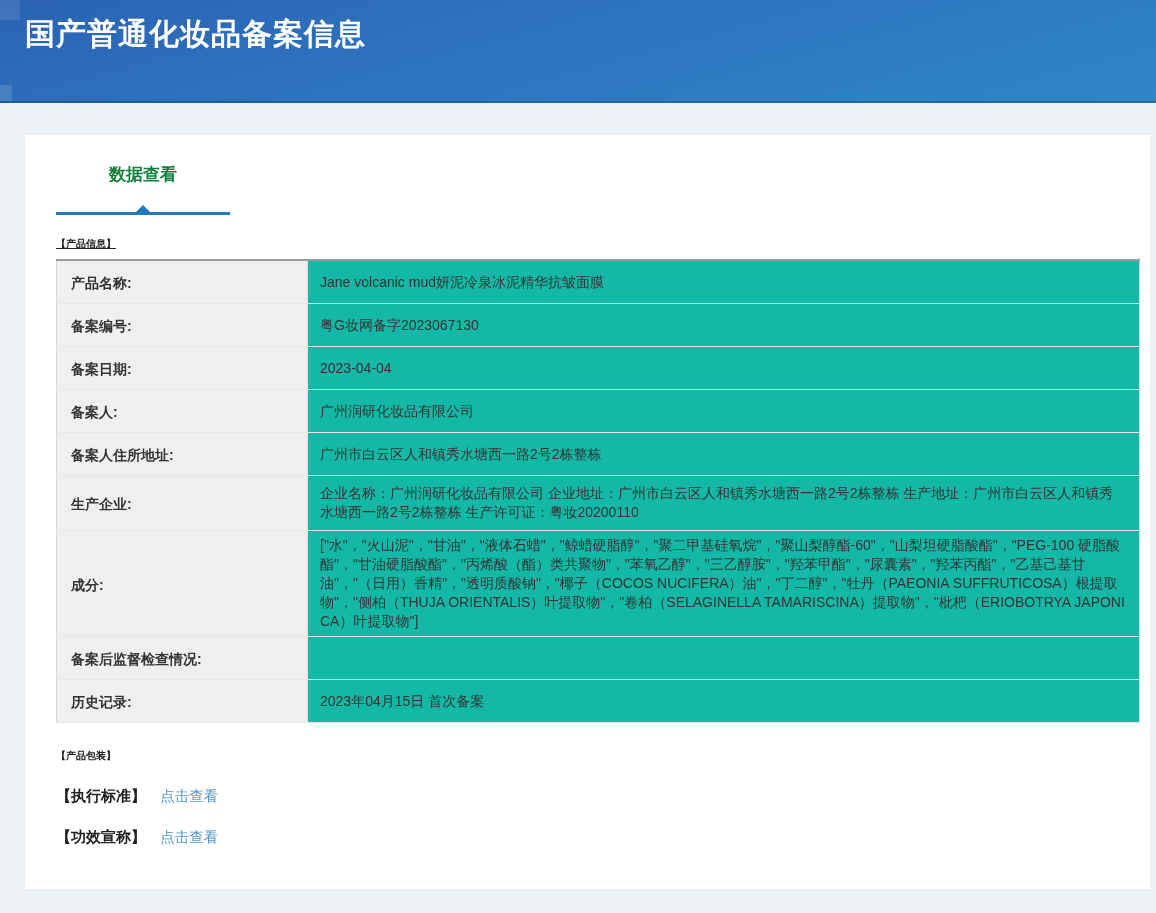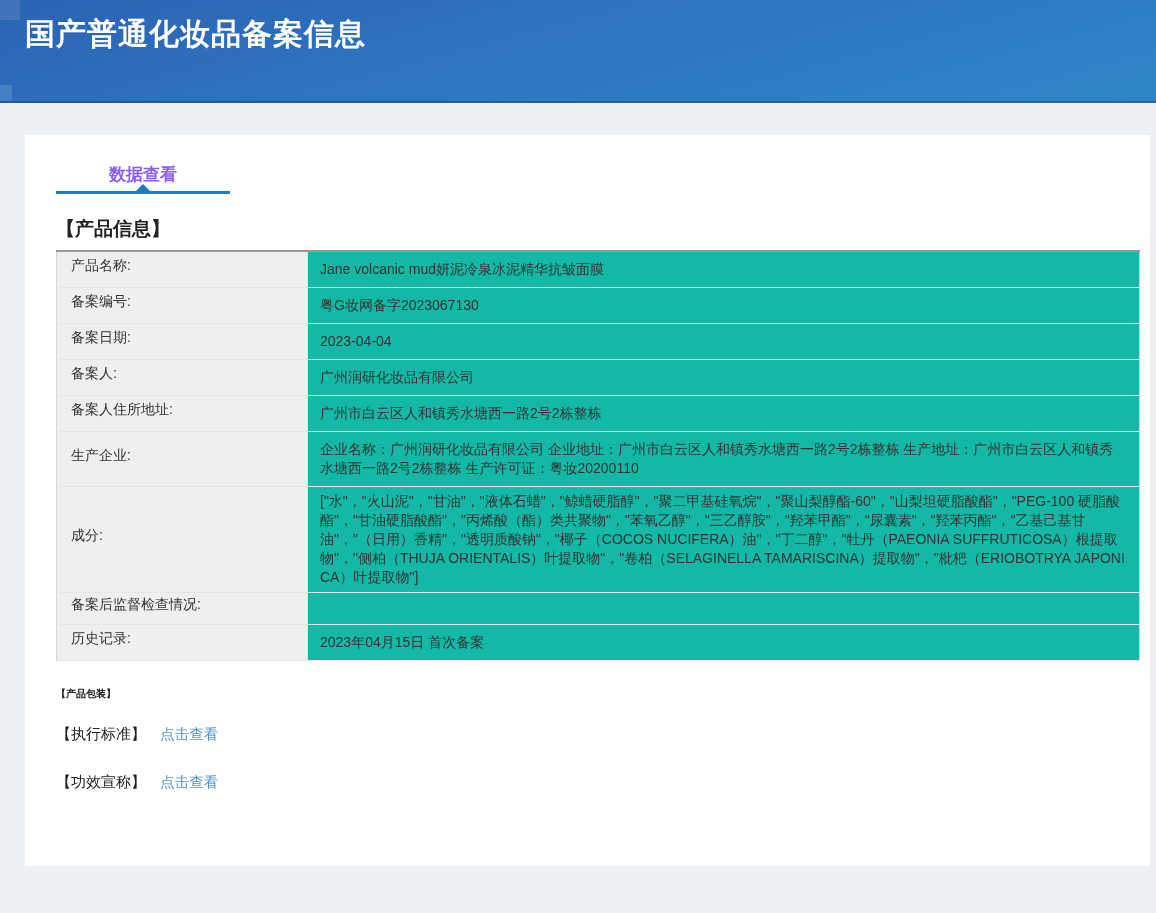--- a/index.html
+++ b/index.html
@@ -27,60 +27,61 @@
   .main-card {
     margin:32px 6px 0 25px;
     min-height:731px;
     background:#ffffff;
     padding:28px 10px 42px 31px;
   }
   
   .tabbar { margin-bottom:22px; }
   .tab {
     display:inline-block; width:174px; text-align:center;
-    font-size:17px; font-weight:bold; color:#8b5cf6;
-    padding-bottom:5px; position:relative;
+    font-size:17px; font-weight:bold; color:#15803d;
+    padding-bottom:26px; position:relative;
     border-bottom:3px solid #2478bd; cursor:pointer;
   }
   .tab .tri {
     position:absolute; bottom:0; left:50%; margin-left:-7px;
     width:0; height:0;
     border-left:7px solid transparent; border-right:7px solid transparent;
     border-bottom:7px solid #2478bd;
   }
   .section-title {
-    font-size:19px; font-weight:bold; color:#222;
+    font-size:10px; font-weight:bold; color:#222;
     margin:20px 0 8px 0;
+    text-decoration:underline;
   }
   
   table.info-table {
     width:100%; border-collapse:collapse;
     border:1px solid #d6d6d6; border-top:2px solid #9a9a9a;
   }
   table.info-table td {
     border-bottom:1px solid #e6e6e6;
     font-size:14px; color:#333;
     vertical-align:middle; height:19px;
   }
   td.tlabel {
-    width:251px; background:#efefef; font-weight:normal;
-    padding:3px 10px 10px 14px;
+    width:251px; background:#efefef; font-weight:bold;
+    padding:14px 10px 10px 14px;
     border-right:1px solid #e0e0e0;
   }
   td.tvalue {
     background:#14b8a6; padding:8px 12px; line-height:19px; word-break:break-all;
   }
   tr.row-ingredients td.tvalue { padding-top:5px; padding-bottom:5px; }
   
   .pack-title { font-size:10px; font-weight:bold; color:#222; margin-top:26px; }
   .pack-row { margin-top:18px; margin-left:80px; font-size:14.5px; }
   .pack-item { margin-right:48px; color:#222; }
   .link-blue { color:#5397cd; text-decoration:none; cursor:pointer; }
   .bracket-row { margin-top:24px; font-size:15px; }
-  .bracket-label { font-weight:normal; color:#222; }
+  .bracket-label { font-weight:bold; color:#222; }
   .bracket-row .link-blue { margin-left:10px; font-size:14.5px; }
 </style>
 </head>
 <body>
 
 <div class="banner">
   <span class="deco-sq-1"></span>
   <span class="deco-sq-2"></span>
   <h1>国产普通化妆品备案信息</h1>
 </div>
@@ -138,18 +139,18 @@
   </table>
 
   <div class="pack-title">【产品包装】</div>
 
 
   <div class="bracket-row">
     <span class="bracket-label">【执行标准】</span>
     <a class="link-blue">点击查看</a>
   </div>
 
-  <div class="bracket-row" style="margin-top:29px;">
+  <div class="bracket-row" style="margin-top:22px;">
     <span class="bracket-label">【功效宣称】</span>
     <a class="link-blue">点击查看</a>
   </div>
 
 </div>
 
 </body></html>

